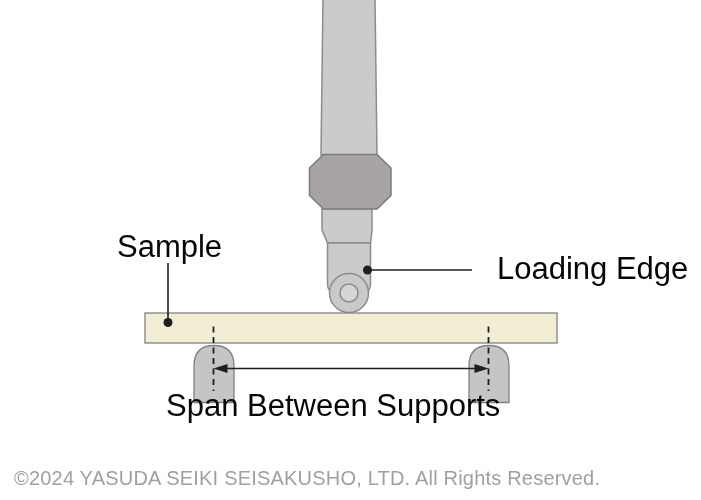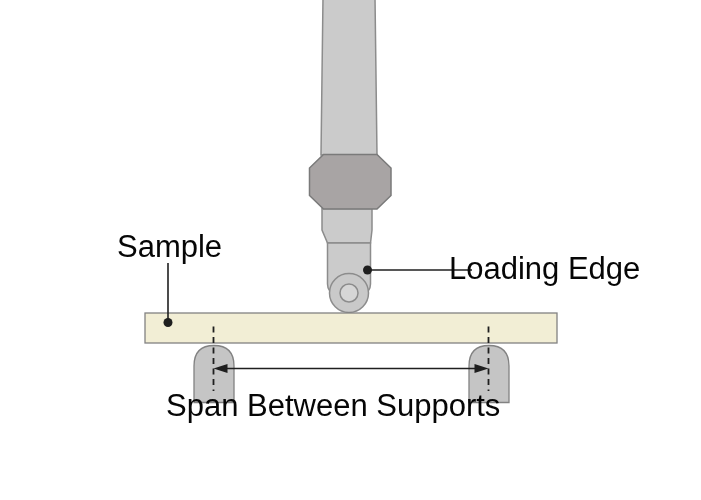--- a/index.html
+++ b/index.html
@@ -80,18 +80,19 @@
 
     <line x1="168" y1="263" x2="168" y2="319" class="leader" stroke="#1f1f1f"></line>
     <circle cx="168" cy="322.5" r="4.5" fill="#1f1f1f"></circle>
 
     <circle cx="367.5" cy="270" r="4.5" fill="#1f1f1f"></circle>
     <line x1="370" y1="270" x2="472" y2="270" class="leader" stroke="#1f1f1f"></line>
   </svg>
 
   <div class="label" style="left:117px; top:231px;">Sample</div>
 
-  <div class="label" style="left:449px; top:253px;">Loading Edge</div>
+  <div class="label" style="left:497px; top:253px;">Loading Edge</div>
 
   <div class="label" style="left:166px; top:390px;">Span Between Supports</div>
 
+  <div class="copyright">©2024 YASUDA SEIKI SEISAKUSHO, LTD. All Rights Reserved.</div>
 
 </div>
 
 </body></html>

